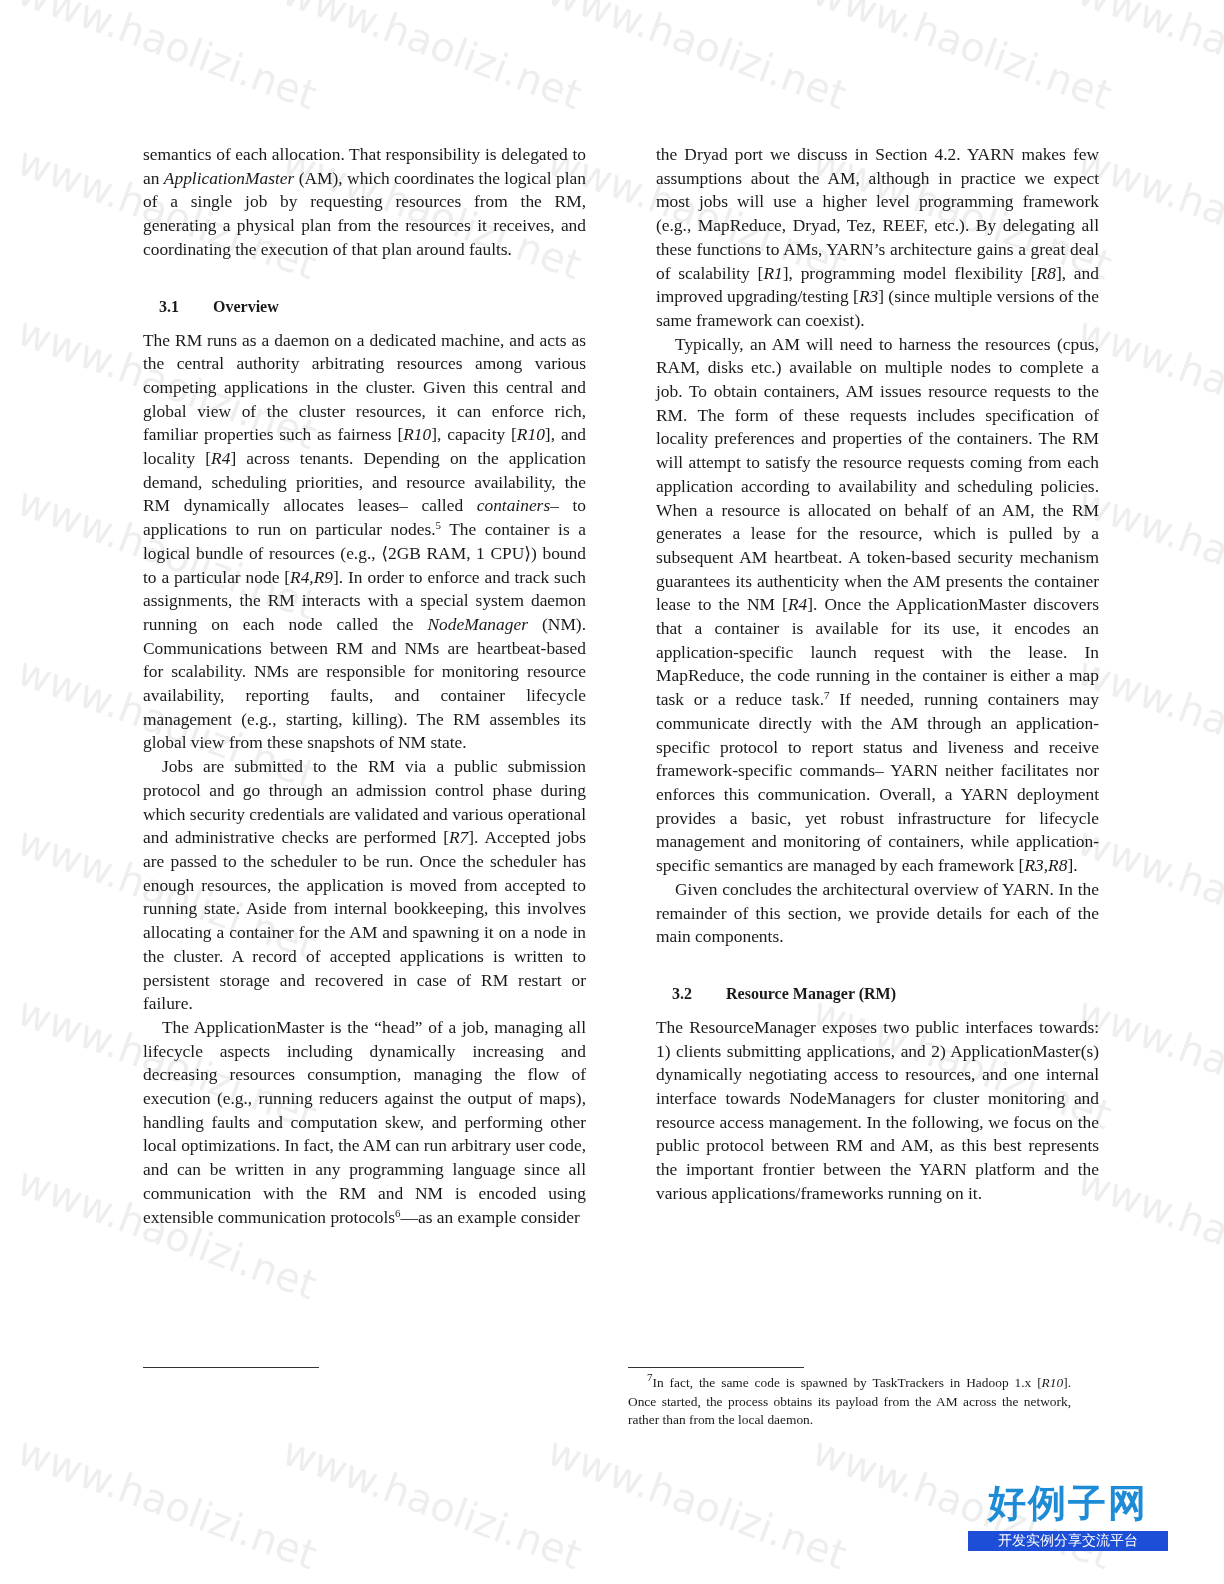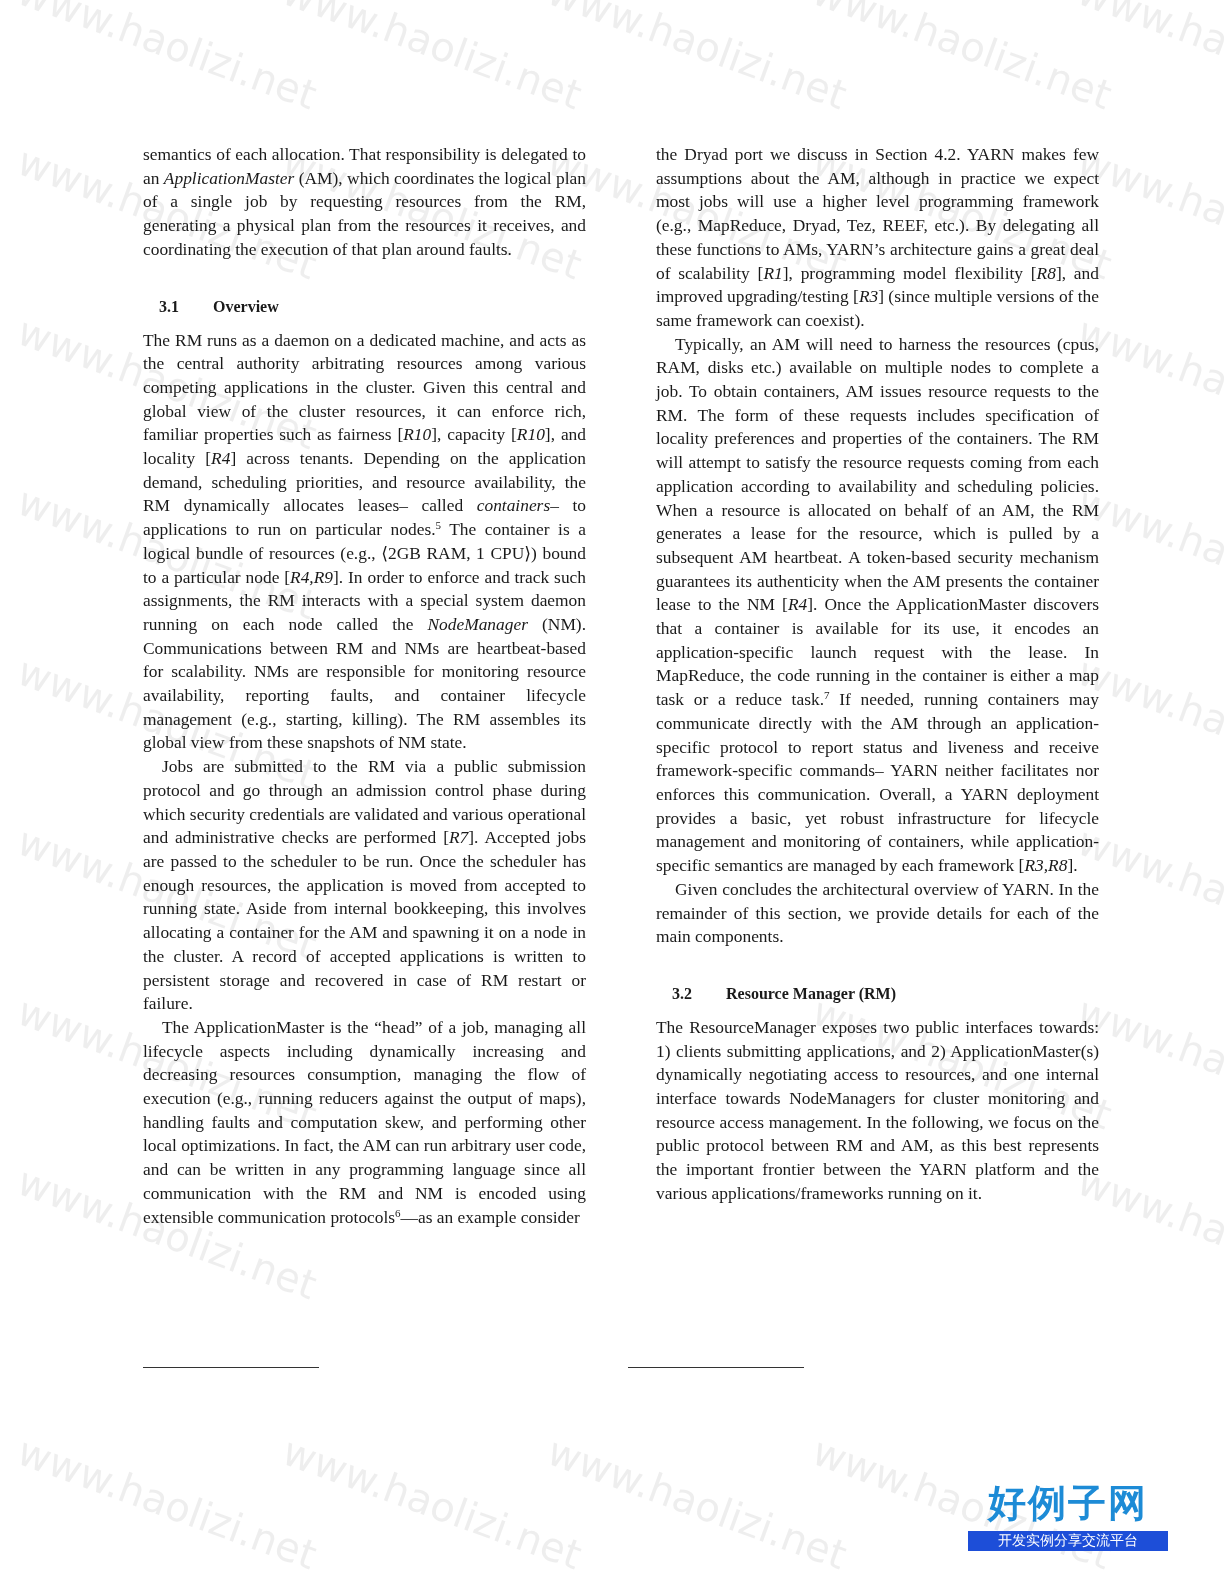--- a/index.html
+++ b/index.html
@@ -86,18 +86,21 @@
 
   <p class="ind">Given concludes the architectural overview of YARN. In the remainder of this section, we provide details for each of the main components.</p>
 
   <h2 class="sec2"><span class="num">3.2</span><span>Resource Manager (RM)</span></h2>
 
   <p>The ResourceManager exposes two public interfaces towards: 1) clients submitting applications, and 2) ApplicationMaster(s) dynamically negotiating access to resources, and one internal interface towards NodeManagers for cluster monitoring and resource access management. In the following, we focus on the public protocol between RM and AM, as this best represents the important frontier between the YARN platform and the various applications/frameworks running on it.</p>
 </div>
 
 <div class="footnotes" style="left:628px;top:1367px">
   <div class="fn-rule"></div>
+  <div class="fn">
+    <p><sup>7</sup><span>In fact, the same code is spawned by TaskTrackers in Hadoop 1.x [</span><i>R10</i><span>]. Once started, the process obtains its payload from the AM across the network, rather than from the local daemon.</span></p>
+  </div>
 </div>
 
 <div class="logo">
   <div class="big">好例子网</div>
   <div class="small">开发实例分享交流平台</div>
 </div>
 
 </body></html>

